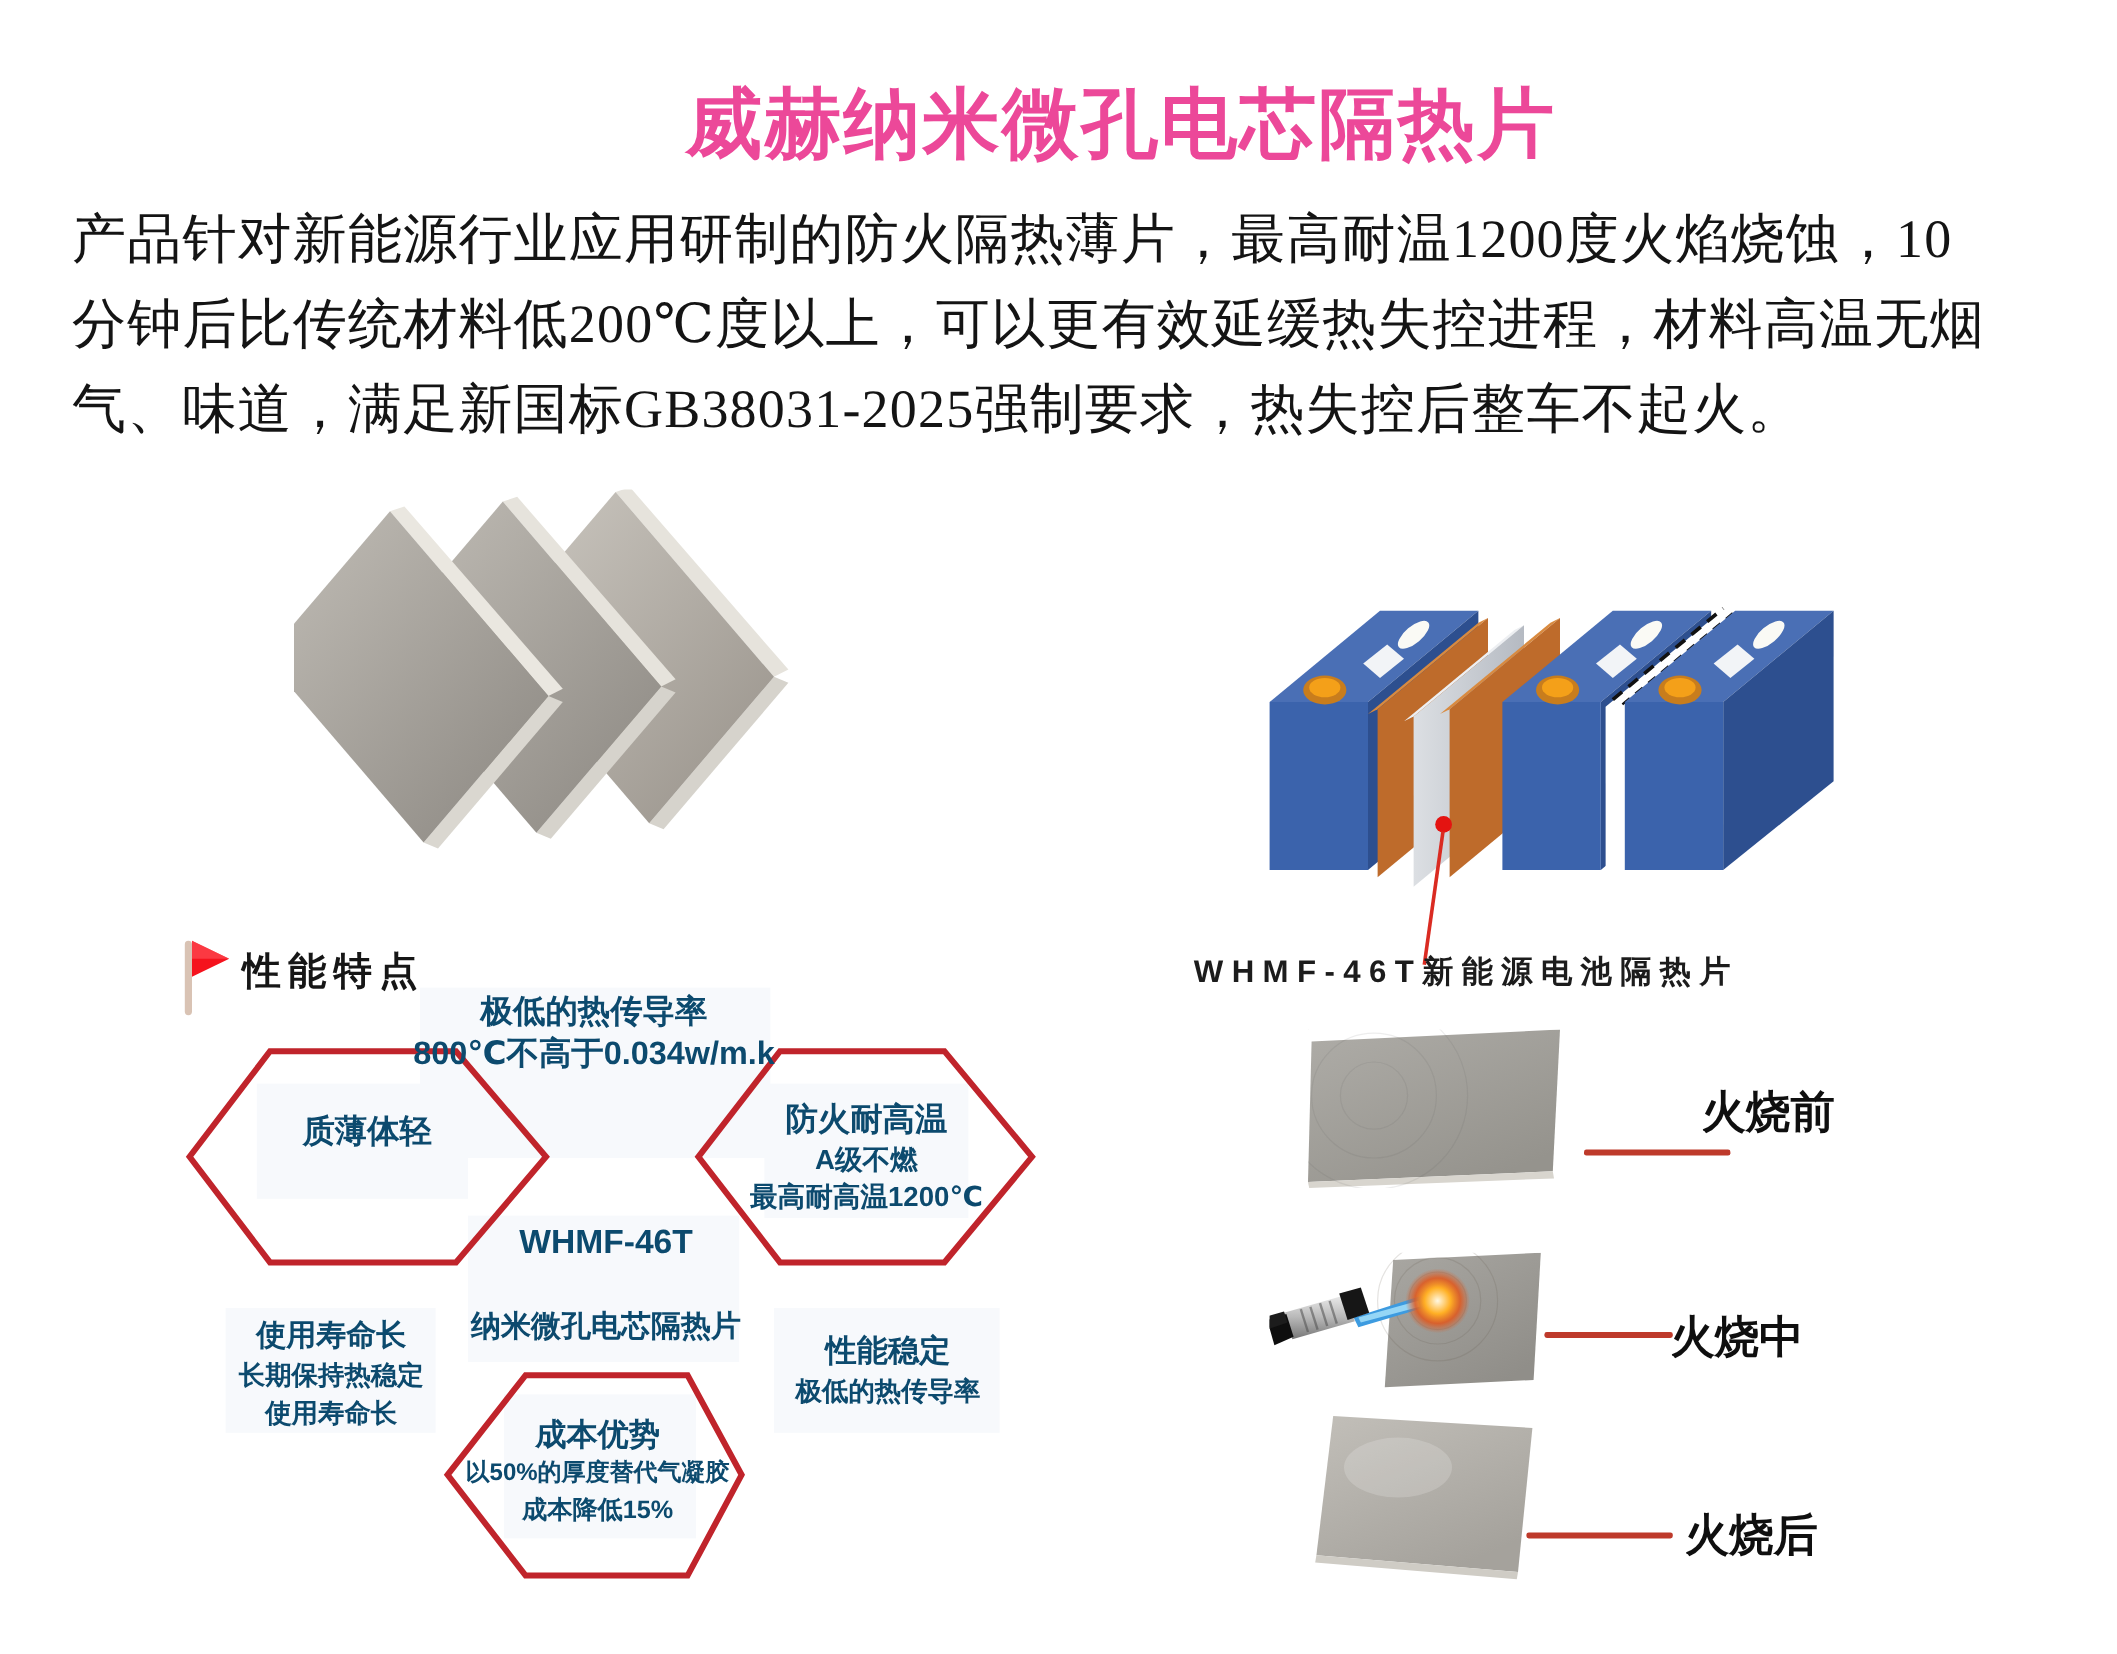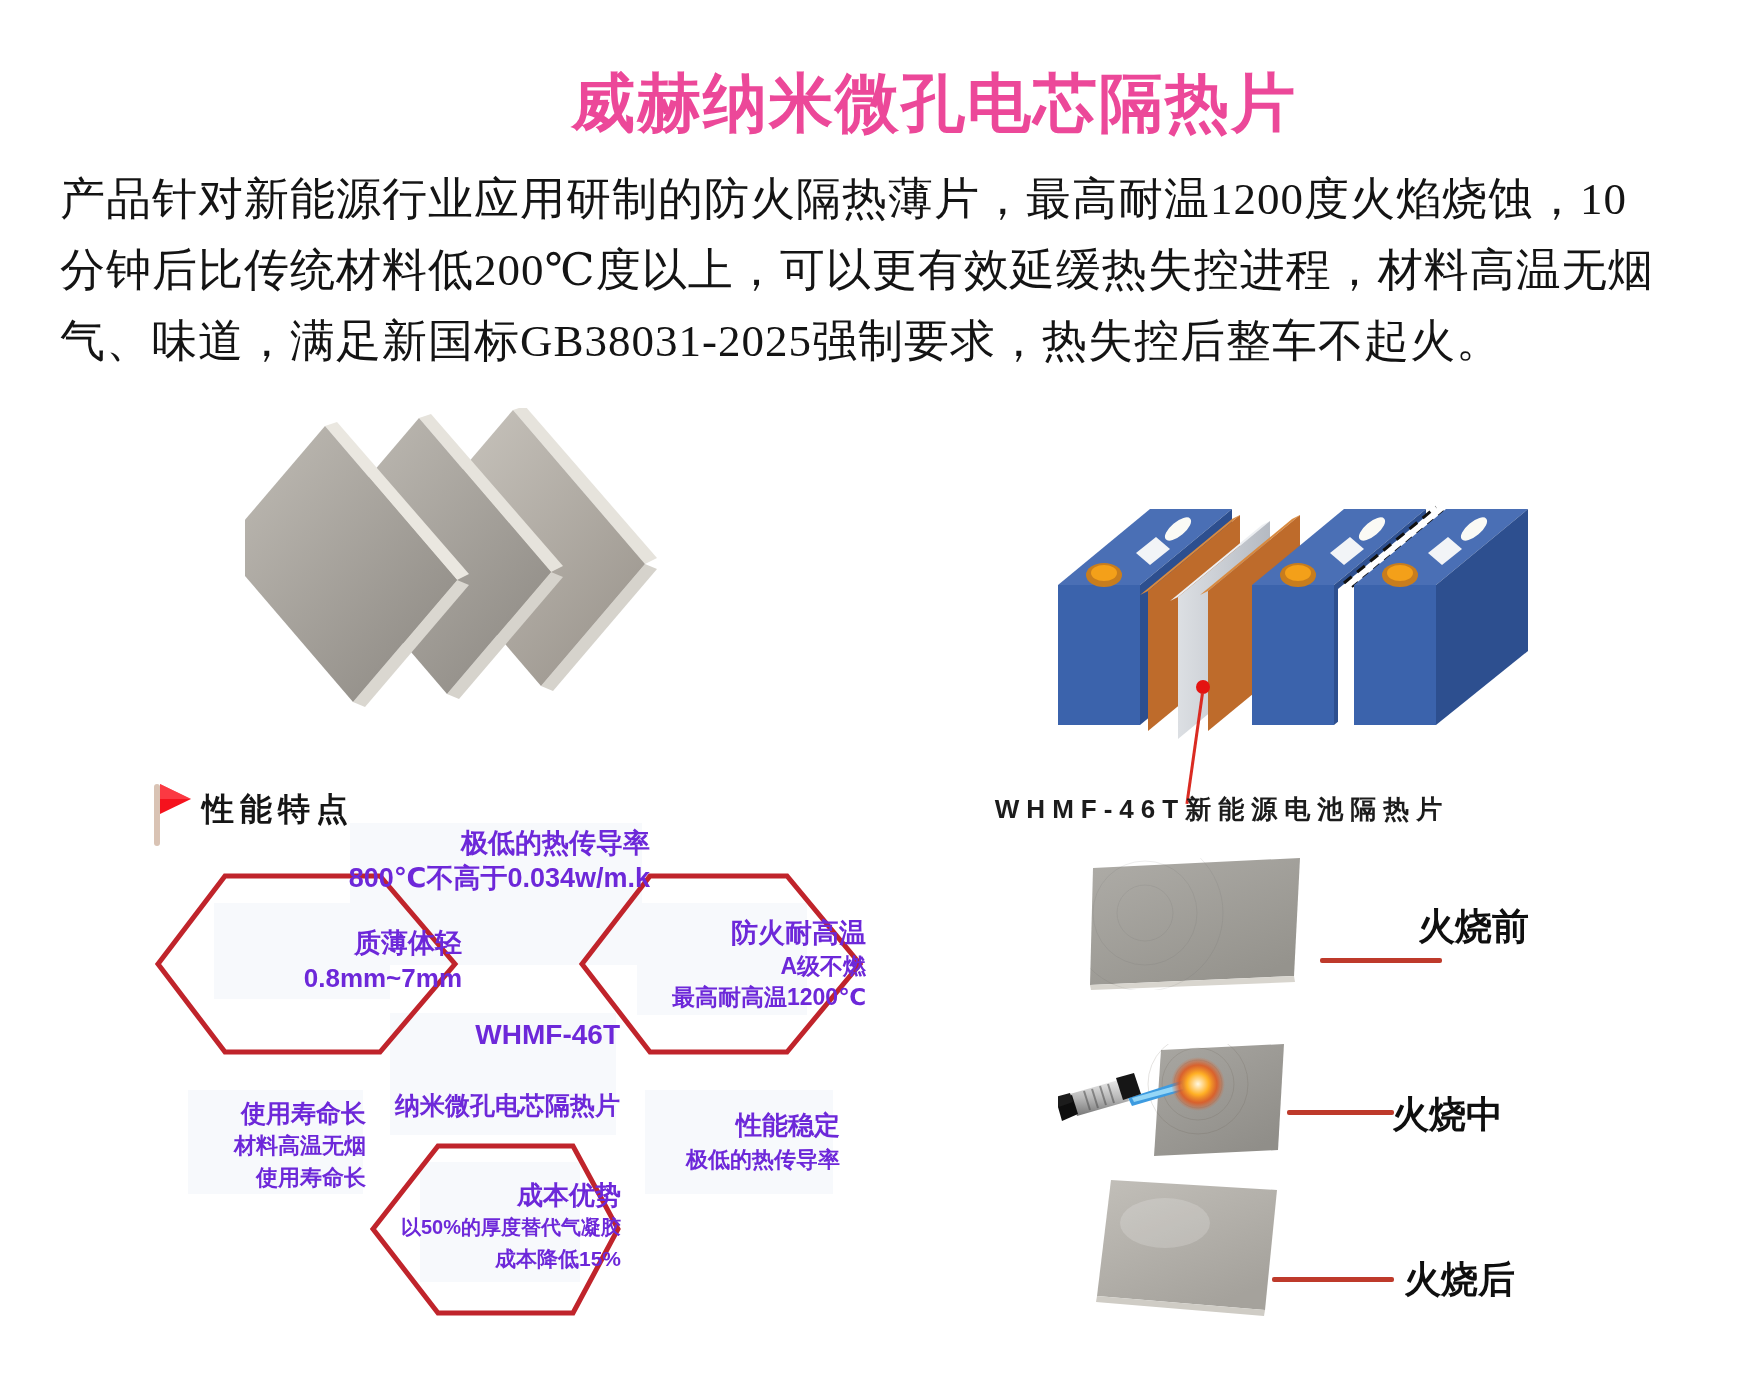--- a/index.html
+++ b/index.html
@@ -12,21 +12,21 @@
 
   .intro{left:60px;top:164px;width:1650px;font-family:"Liberation Serif","DejaVu Serif",serif;
          font-size:45px;line-height:71px;color:#141414;letter-spacing:1px;}
   .intro .line{white-space:nowrap;}
 
   
   .soft{background:#f7f9fc;}
 
   .features-heading{font-size:32px;font-weight:800;letter-spacing:6px;color:#161616;}
 
-  .feat{text-align:right;color:#6d28d9;}
+  .feat{text-align:center;color:#0c4a6e;}
   .feat .t1{font-weight:800;}
   .feat .t2,.feat .t3{font-weight:700;}
 
   .hex-svg{overflow:visible;}
 
   .center-model{font-weight:800;font-size:28px;}
   .center-name{font-weight:800;font-size:25px;margin-top:37px;}
 
   .battery-caption{font-size:26px;font-weight:700;letter-spacing:7px;color:#1c1c1c;
                    text-align:center;white-space:nowrap;}
@@ -105,37 +105,36 @@
     <polygon points="68,4 203,4 248,87 203,171 68,171 3,87" fill="none" stroke="#C0242B" stroke-width="5"></polygon>
   </svg>
 
   <div class="abs feat" style="left:340px;top:826px;width:310px;">
     <div class="t1" style="font-size:27px;line-height:34px;">极低的热传导率</div>
     <div class="t2" style="font-size:27px;line-height:36px;">800℃不高于0.034w/m.k</div>
   </div>
 
   <div class="abs feat" style="left:150px;top:925px;width:312px;">
     <div class="t1" style="font-size:27px;line-height:36px;">质薄体轻</div>
-    <div class="t2" style="font-size:26px;line-height:34px;">0.8mm~7mm</div>
   </div>
 
   <div class="abs feat" style="left:578px;top:915px;width:288px;">
     <div class="t1" style="font-size:27px;line-height:36px;">防火耐高温</div>
     <div class="t2" style="font-size:23px;line-height:31px;">A级不燃</div>
     <div class="t3" style="font-size:23px;line-height:31px;">最高耐高温1200℃</div>
   </div>
 
   <div class="abs feat" style="left:390px;top:1018px;width:230px;">
     <div class="center-model" style="line-height:34px;">WHMF-46T</div>
     <div class="center-name" style="line-height:33px;">纳米微孔电芯隔热片</div>
   </div>
 
   <div class="abs feat" style="left:186px;top:1096px;width:180px;">
     <div class="t1" style="font-size:25px;line-height:34px;">使用寿命长</div>
-    <div class="t2" style="font-size:22px;line-height:32px;">材料高温无烟</div>
+    <div class="t2" style="font-size:22px;line-height:32px;">长期保持热稳定</div>
     <div class="t3" style="font-size:22px;line-height:31px;">使用寿命长</div>
   </div>
 
   <div class="abs feat" style="left:640px;top:1108px;width:200px;">
     <div class="t1" style="font-size:26px;line-height:35px;">性能稳定</div>
     <div class="t2" style="font-size:22px;line-height:33px;">极低的热传导率</div>
   </div>
 
   <div class="abs feat" style="left:375px;top:1178px;width:246px;">
     <div class="t1" style="font-size:26px;line-height:34px;">成本优势</div>

